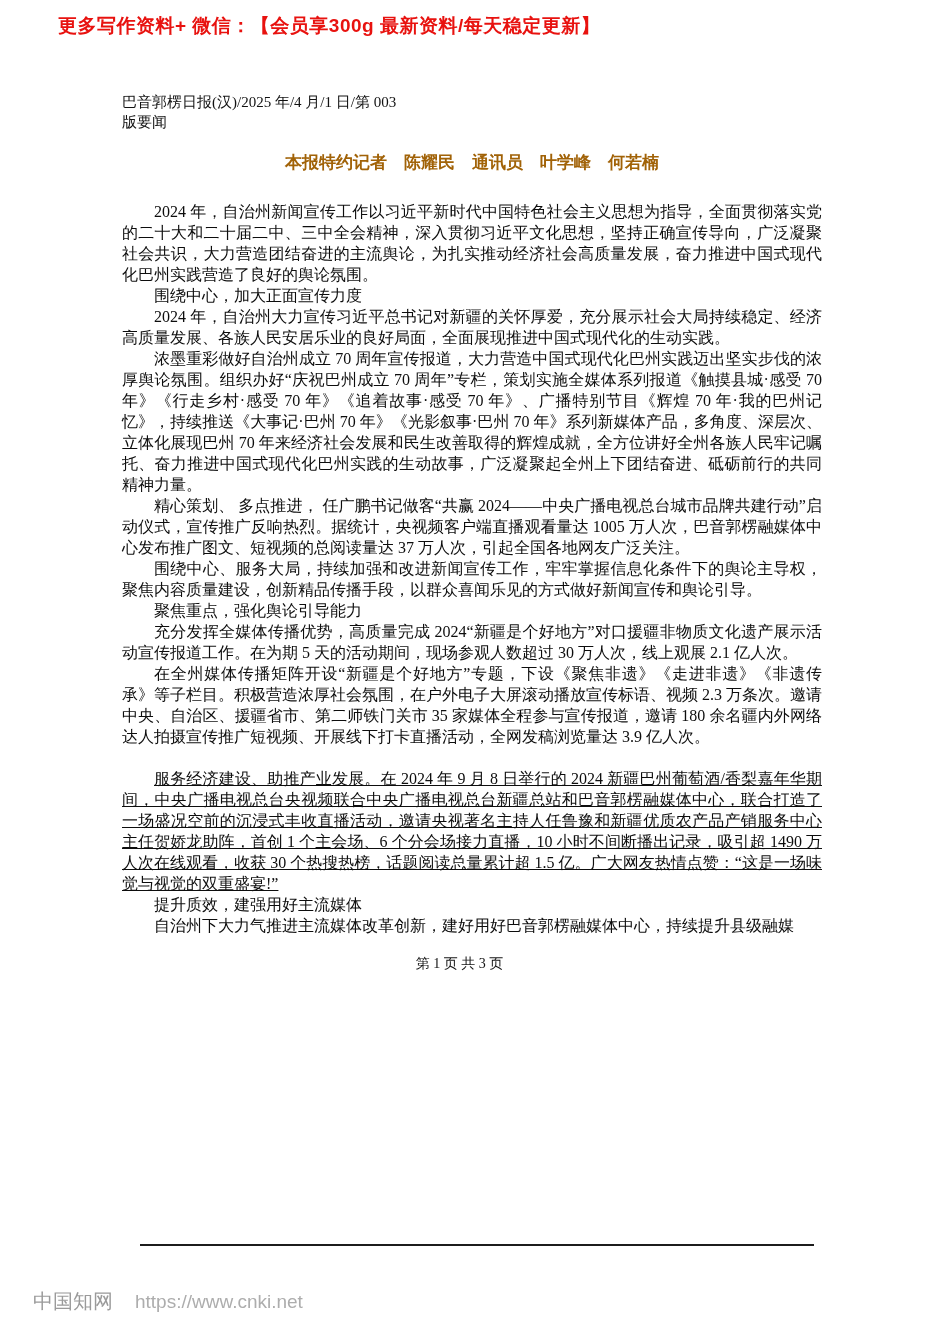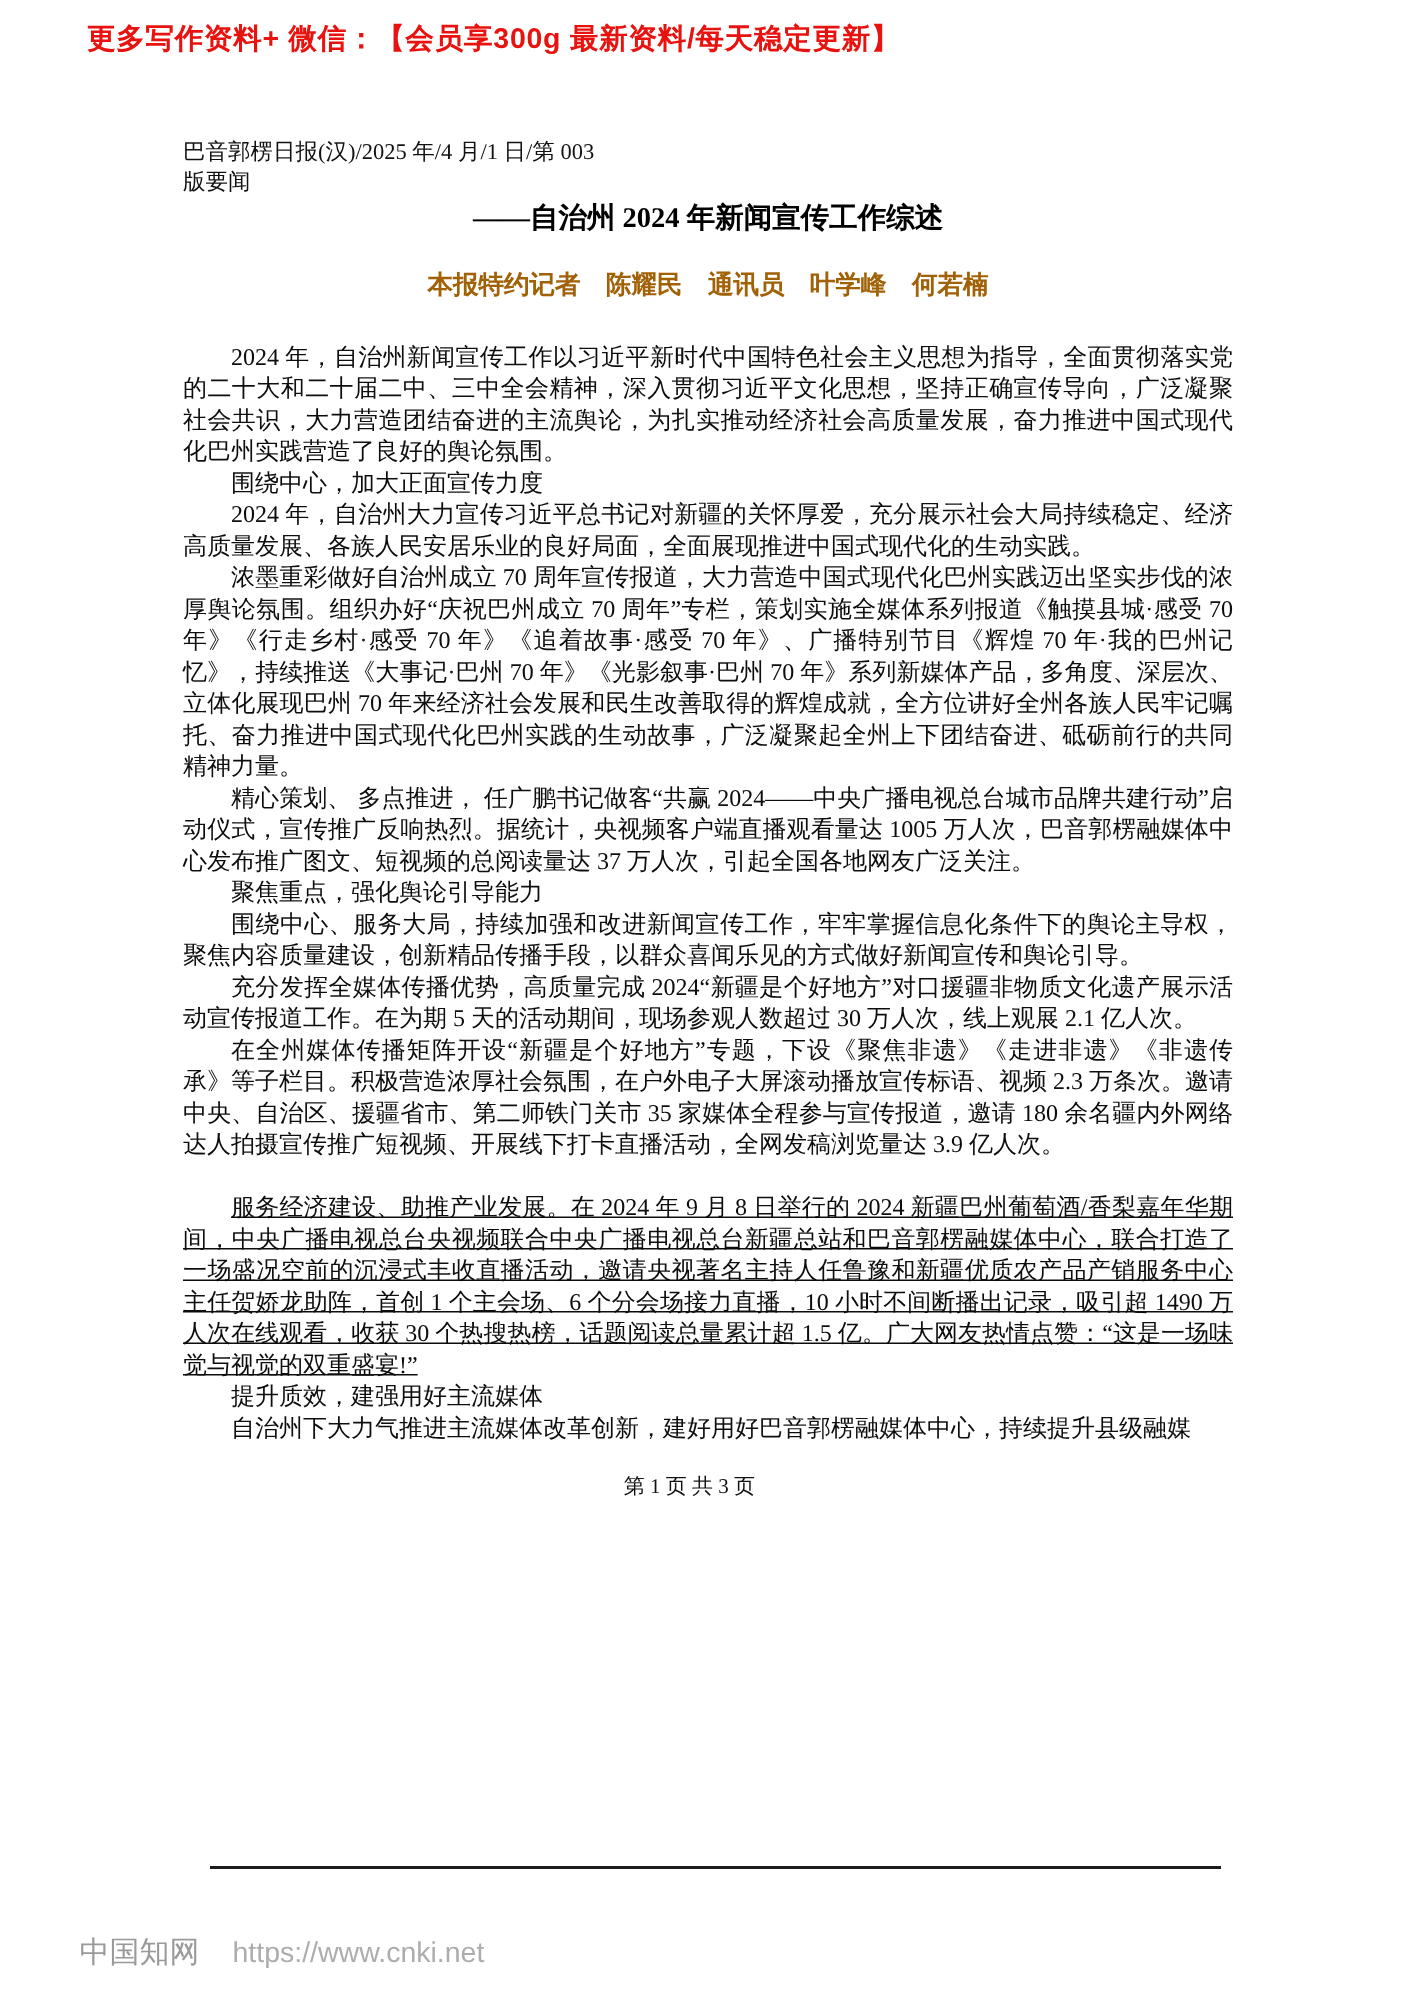--- a/index.html
+++ b/index.html
@@ -93,21 +93,20 @@
     left: 33px;
     top: 1288px;
     display: flex;
     align-items: baseline;
     gap: 22px;
   }
   .watermark-brand {
     font-family: "Liberation Sans", sans-serif;
     font-size: 20px;
     color: #9a9a9a;
-    margin-left: 20px;
   }
   .watermark-url {
     font-family: "Liberation Sans", sans-serif;
     font-size: 19px;
     color: #adadad;
   }
 </style>
 </head>
 <body>
 
@@ -116,33 +115,32 @@
   <div class="promo-banner" style="color: rgb(232, 18, 15);">更多写作资料+ 微信：【会员享300g 最新资料/每天稳定更新】</div>
 
   <div class="content">
 
     <div class="masthead">
       <div>巴音郭楞日报(汉)/2025 年/4 月/1 日/第 003</div>
       <div>版要闻</div>
     </div>
 
 
-    <h2 class="article-subtitle">——自治州 2024 年新闻宣传工作综述</h2>
 
     <div class="article-byline">本报特约记者　陈耀民　通讯员　叶学峰　何若楠</div>
 
     <div class="article-body">
 
     <p>2024 年，自治州新闻宣传工作以习近平新时代中国特色社会主义思想为指导，全面贯彻落实党的二十大和二十届二中、三中全会精神，深入贯彻习近平文化思想，坚持正确宣传导向，广泛凝聚社会共识，大力营造团结奋进的主流舆论，为扎实推动经济社会高质量发展，奋力推进中国式现代化巴州实践营造了良好的舆论氛围。</p>
         <p>围绕中心，加大正面宣传力度</p>
         <p>2024 年，自治州大力宣传习近平总书记对新疆的关怀厚爱，充分展示社会大局持续稳定、经济高质量发展、各族人民安居乐业的良好局面，全面展现推进中国式现代化的生动实践。</p>
         <p>浓墨重彩做好自治州成立 70 周年宣传报道，大力营造中国式现代化巴州实践迈出坚实步伐的浓厚舆论氛围。组织办好“庆祝巴州成立 70 周年”专栏，策划实施全媒体系列报道《触摸县城·感受 70 年》《行走乡村·感受 70 年》《追着故事·感受 70 年》、广播特别节目《辉煌 70 年·我的巴州记忆》，持续推送《大事记·巴州 70 年》《光影叙事·巴州 70 年》系列新媒体产品，多角度、深层次、立体化展现巴州 70 年来经济社会发展和民生改善取得的辉煌成就，全方位讲好全州各族人民牢记嘱托、奋力推进中国式现代化巴州实践的生动故事，广泛凝聚起全州上下团结奋进、砥砺前行的共同精神力量。</p>
         <p>精心策划、 多点推进， 任广鹏书记做客“共赢 2024——中央广播电视总台城市品牌共建行动”启动仪式，宣传推广反响热烈。据统计，央视频客户端直播观看量达 1005 万人次，巴音郭楞融媒体中心发布推广图文、短视频的总阅读量达 37 万人次，引起全国各地网友广泛关注。</p>
+        <p>围绕中心、服务大局，持续加强和改进新闻宣传工作，牢牢掌握信息化条件下的舆论主导权，聚焦内容质量建设，创新精品传播手段，以群众喜闻乐见的方式做好新闻宣传和舆论引导。</p>
         <p>聚焦重点，强化舆论引导能力</p>
-        <p>围绕中心、服务大局，持续加强和改进新闻宣传工作，牢牢掌握信息化条件下的舆论主导权，聚焦内容质量建设，创新精品传播手段，以群众喜闻乐见的方式做好新闻宣传和舆论引导。</p>
         <p>充分发挥全媒体传播优势，高质量完成 2024“新疆是个好地方”对口援疆非物质文化遗产展示活动宣传报道工作。在为期 5 天的活动期间，现场参观人数超过 30 万人次，线上观展 2.1 亿人次。</p>
         <p>在全州媒体传播矩阵开设“新疆是个好地方”专题，下设《聚焦非遗》《走进非遗》《非遗传承》等子栏目。积极营造浓厚社会氛围，在户外电子大屏滚动播放宣传标语、视频 2.3 万条次。邀请中央、自治区、援疆省市、第二师铁门关市 35 家媒体全程参与宣传报道，邀请 180 余名疆内外网络达人拍摄宣传推广短视频、开展线下打卡直播活动，全网发稿浏览量达 3.9 亿人次。</p>
         <p class="gap-before">服务经济建设、助推产业发展。在 2024 年 9 月 8 日举行的 2024 新疆巴州葡萄酒/香梨嘉年华期间，中央广播电视总台央视频联合中央广播电视总台新疆总站和巴音郭楞融媒体中心，联合打造了一场盛况空前的沉浸式丰收直播活动，邀请央视著名主持人任鲁豫和新疆优质农产品产销服务中心主任贺娇龙助阵，首创 1 个主会场、6 个分会场接力直播，10 小时不间断播出记录，吸引超 1490 万人次在线观看，收获 30 个热搜热榜，话题阅读总量累计超 1.5 亿。广大网友热情点赞：“这是一场味觉与视觉的双重盛宴!”</p>
         <p>提升质效，建强用好主流媒体</p>
         <p>自治州下大力气推进主流媒体改革创新，建好用好巴音郭楞融媒体中心，持续提升县级融媒</p>
       </div>
 
     <div class="page-footer">第 1 页 共 3 页</div>
 
   </div>

